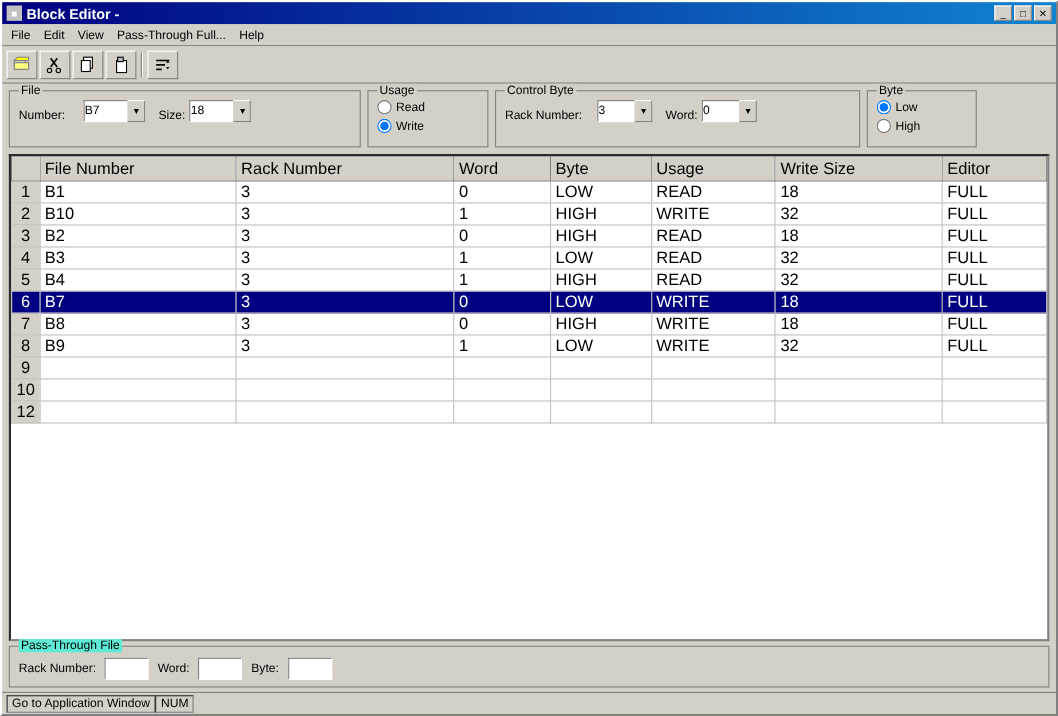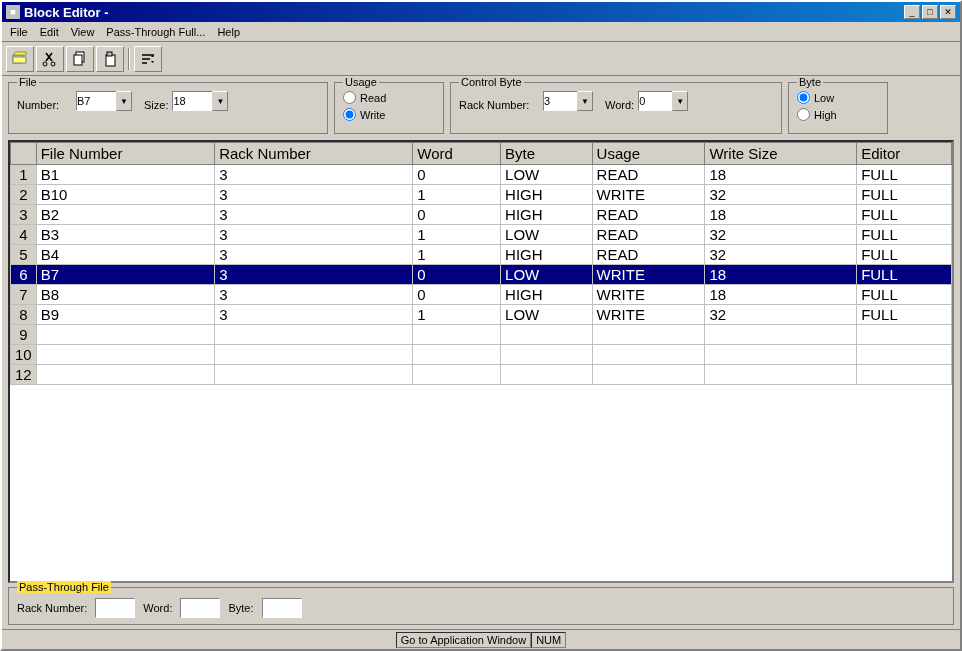--- a/index.html
+++ b/index.html
@@ -276,21 +276,21 @@
       border: 1px solid #808080;
       margin: 4px 6px;
       padding: 6px 8px;
       position: relative;
       background: #d4d0c8;
     }
     .passthrough-title {
       position: absolute;
       top: -7px;
       left: 8px;
-      background: #fde047;
+      background: #5eead4;
       padding: 0 2px;
       font-size: 11px;
     }
     .passthrough-fields {
       display: flex;
       align-items: center;
       gap: 8px;
       margin-top: 4px;
     }
     .win-input {
@@ -305,21 +305,21 @@
       padding: 0 2px;
     }
     .status-bar {
       height: 20px;
       background: #d4d0c8;
       border-top: 1px solid #808080;
       display: flex;
       align-items: center;
       padding: 0 4px;
       flex-shrink: 0;
-      justify-content: center;
+      justify-content: flex-start;
     }
     .status-panel {
       border: 1px inset #808080;
       height: 16px;
       display: flex;
       align-items: center;
       padding: 0 4px;
       font-size: 11px;
     }
   </style>

